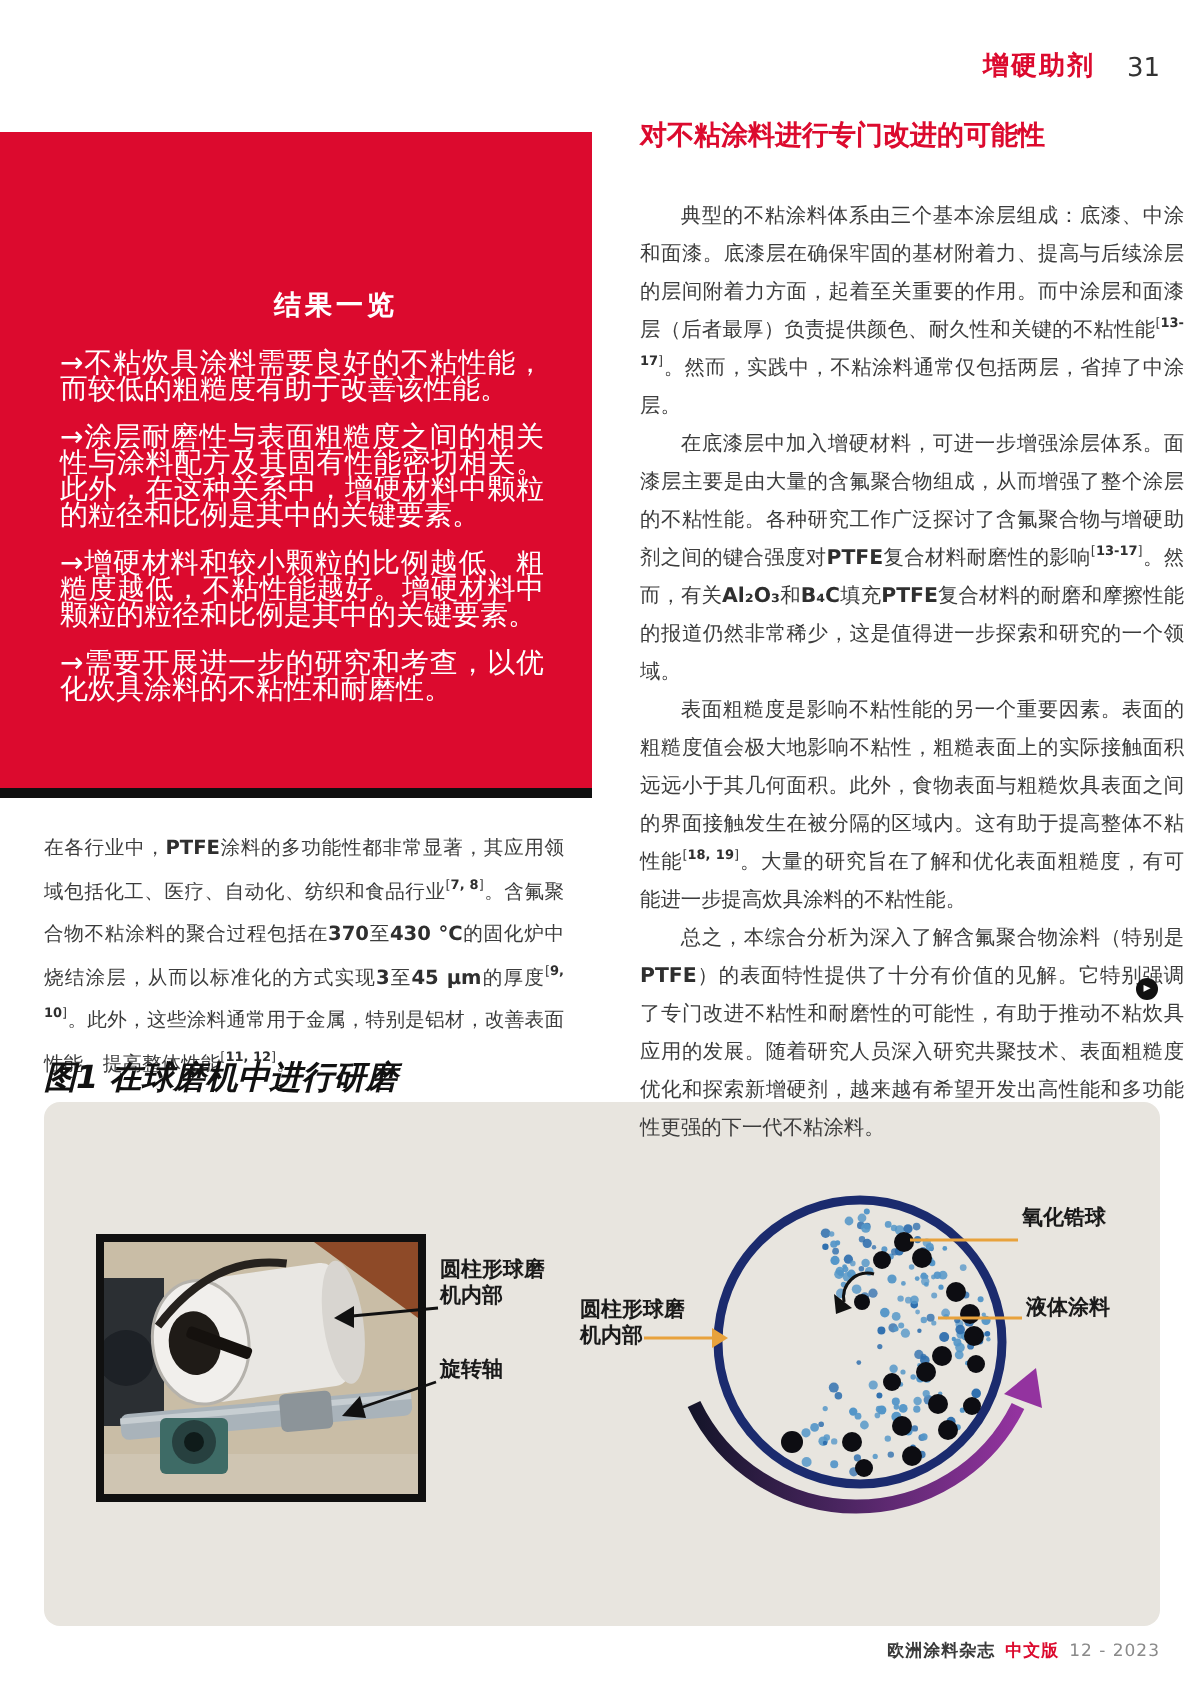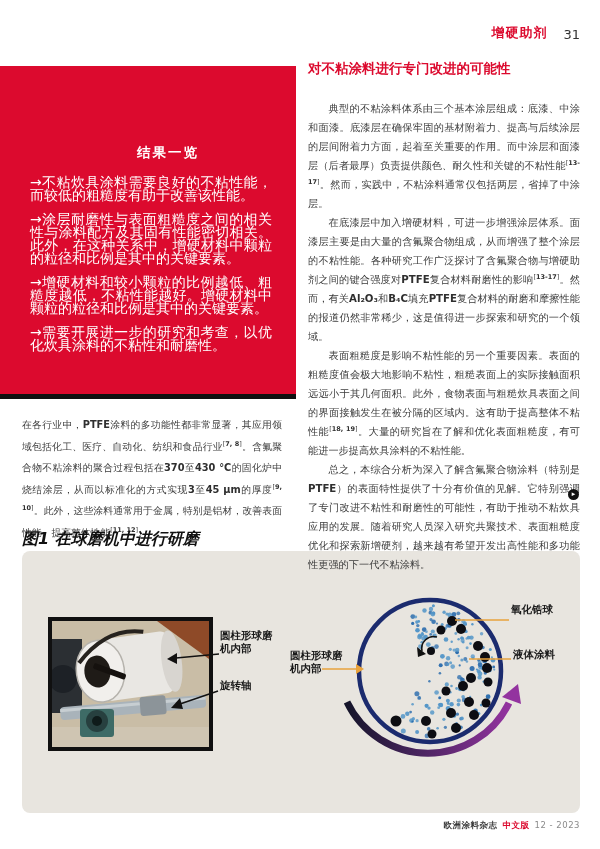--- a/index.html
+++ b/index.html
@@ -27,21 +27,21 @@
   .photo{left:26px;top:66px;width:165px;height:134px;border:4px solid #101010;background:#c9bda6;box-sizing:border-box;}
   .figlabel{font-size:10.5px;line-height:13px;font-weight:600;color:#1a1a1a;}
   .lab-ext{left:198px;top:78px;width:54px;}
   .lab-shaft{left:198px;top:128px;width:54px;}
   .lab-inner{left:268px;top:98px;width:58px;}
   .lab-zro{left:489px;top:52px;width:60px;}
   .lab-liq{left:491px;top:97px;width:60px;}
   .overlay{left:0;top:0;width:558px;height:262px;pointer-events:none;}
 
   
-  .rightcol{left:308px;top:60px;width:272px;}
+  .rightcol{left:320px;top:60px;width:272px;}
   .rightcol h3{margin:0;color:#dc0a2e;font-size:13.5px;font-weight:bold;line-height:17px;}
   .rightcol .paras{margin-top:22px;}
   .rightcol .paras p{margin:0;font-size:10.2px;line-height:19px;text-align:justify;text-indent:2em;color:#3c3c3c;}
   .rightcol .paras p b, .leftpara b{font-weight:bold;color:#2f2f2f;}
   sup{font-size:6.5px;line-height:0;vertical-align:super;}
 
   .endmark{left:568px;top:489px;width:11px;height:11px;border-radius:50%;background:#111;color:#fff;
            display:flex;align-items:center;justify-content:center;font-size:7px;line-height:1;}
 
   

